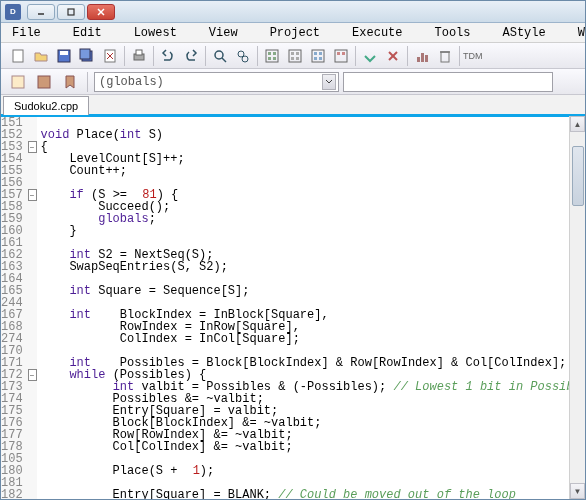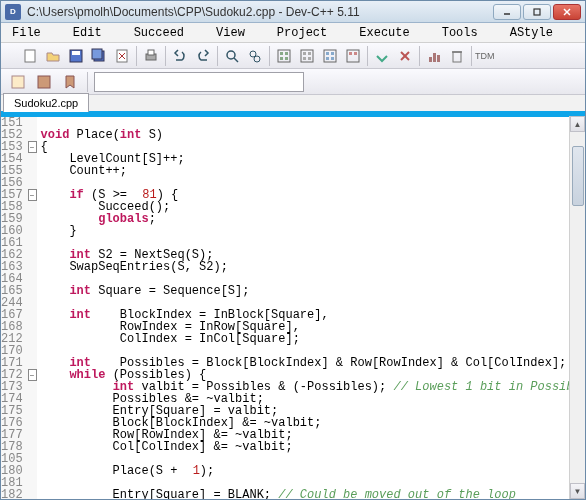--- a/index.html
+++ b/index.html
@@ -5,52 +5,51 @@
 * { margin: 0; padding: 0; box-sizing: border-box; }
 body { font-family: "Segoe UI", Tahoma, sans-serif; font-size: 12px; background: #f0f0f0; width: 586px; height: 500px; overflow: hidden; border: 1px solid #6b8aa8; }
 .titlebar { height: 22px; background: linear-gradient(#e8eff7, #cddce9); display: flex; align-items: center; padding: 0 4px; border-bottom: 1px solid #9db4cb; }
 .titlebar-icon { width: 16px; height: 16px; background: #4a6ba8; border-radius: 2px; margin-right: 6px; display: inline-flex; align-items: center; justify-content: center; color: #fff; font-size: 8px; font-weight: bold; }
 .titlebar-text { flex: 1; font-size: 12px; color: #333; }
 .win-buttons { display: flex; gap: 2px; }
 .win-btn { width: 28px; height: 16px; background: linear-gradient(#f2f6fa, #d8e3ed); border: 1px solid #8fa9c0; border-radius: 3px; display: flex; align-items: center; justify-content: center; }
 .win-btn.close { background: linear-gradient(#e77466, #c94436); border-color: #a33; color: #fff; }
 .menubar { height: 20px; background: #f3f3f3; display: flex; align-items: flex-end; padding: 0 4px; gap: 18px; border-bottom: 1px solid #d0d0d0; font-family: Liberation Mono, monospace; }
 .menu-item { padding: 2px 7px; cursor: default; }
-.toolbar { height: 26px; background: linear-gradient(#fafafe, #e8e8ee); border-bottom: 1px solid #c8c8d0; display: flex; align-items: center; padding: 0 18px; gap: 1px; }
+.toolbar { height: 26px; background: linear-gradient(#fafafe, #e8e8ee); border-bottom: 1px solid #c8c8d0; display: flex; align-items: center; padding: 0 6px; gap: 1px; }
 .tb-btn { width: 22px; height: 22px; display: flex; align-items: center; justify-content: center; border: 1px solid transparent; border-radius: 2px; }
 .tb-sep { width: 1px; height: 20px; background: #c0c0c8; margin: 0 2px; }
 .toolbar2 { height: 26px; background: linear-gradient(#fafafe, #e8e8ee); border-bottom: 1px solid #c8c8d0; display: flex; align-items: center; padding: 0 6px; gap: 4px; }
 .combo { height: 20px; border: 1px solid #a0a0a8; background: #fff; padding: 0 4px; display: flex; align-items: center; font-family: "Courier New", monospace; font-size: 12px; color: #555; }
 .combo-main { width: 245px; position: relative; }
 .combo-arrow { position: absolute; right: 2px; width: 14px; height: 16px; background: linear-gradient(#f0f0f4,#d8d8e0); border: 1px solid #b0b0b8; display: flex; align-items: center; justify-content: center; }
 .combo-right { width: 210px; }
-.tabbar { height: 22px; background: #f2f2f2; display: flex; align-items: flex-end; padding-left: 2px; border-bottom: 6px solid #0ea5e9; }
+.tabbar { height: 22px; background: #f2f2f2; display: flex; align-items: flex-end; padding-left: 2px; border-bottom: 3px solid #0ea5e9; }
 .tab { padding: 3px 10px; background: #fff; border: 1px solid #a0a0a8; border-bottom: none; font-size: 11px; position: relative; top: 1px; }
 .editor { display: flex; height: 384px; background: #fff; font-family: Consolas, "Courier New", monospace; font-size: 12px; line-height: 12px; overflow: hidden; justify-content: space-between; }
 .gutter { width: 33px; background: #f7f7f7; text-align: right; padding-right: 5px; color: #888; }
 .gutter div { height: 12px; }
 .fold { width: 12px; background: #f7f7f7; }
 .fold div { height: 12px; display: flex; align-items: center; justify-content: center; }
 .fold-box { width: 9px; height: 9px; border: 1px solid #888; background: #fff; font-size: 8px; line-height: 7px; text-align: center; color: #555; }
 .code { flex: 1; padding-left: 4px; }
 .code div { height: 12px; white-space: pre; }
-.kw { color: #be185d; font-weight: bold; }
+.kw { color: #4c1d95; font-weight: normal; }
 .num { color: #b91c1c; margin-left: 8px; }
 .cmt { color: #5a9e5a; font-style: italic; }
 .scrollbar-v { position: absolute; right: 1px; top: 116px; width: 16px; height: 383px; background: #f0f0f0; border-left: 1px solid #d0d0d0; }
 .sb-arrow { height: 16px; background: linear-gradient(#f4f4f8,#e0e0e6); border: 1px solid #c0c0c8; display: flex; align-items: center; justify-content: center; font-size: 8px; color: #555; }
 .sb-thumb { position: absolute; top: 30px; left: 2px; width: 12px; height: 60px; background: linear-gradient(#e0e6ee,#c8d2de); border: 1px solid #9ab; border-radius: 2px; }
 svg { display: block; }
 </style>
 </head>
 <body>
 
 <div class="titlebar">
   <span class="titlebar-icon">D</span>
-  <span class="titlebar-text">C:\Users\pmolh\Documents\CPP\Sudoku2.cpp - Dev-C++ 5.11</span>
   <div class="win-buttons">
     <div class="win-btn">
         <svg width="10" height="10">
           <line x1="2" y1="7" x2="8" y2="7" stroke="#333" stroke-width="1.5"></line>
         </svg>
       </div>
     <div class="win-btn">
         <svg width="10" height="10">
           <rect x="2" y="2" width="6" height="6" fill="none" stroke="#333" stroke-width="1.2"></rect>
         </svg>
@@ -60,21 +59,21 @@
           <line x1="2" y1="2" x2="8" y2="8" stroke="#fff" stroke-width="1.5"></line>
           <line x1="8" y1="2" x2="2" y2="8" stroke="#fff" stroke-width="1.5"></line>
         </svg>
       </div>
   </div>
 </div>
 
 <div class="menubar" id="menubar">
     <span class="menu-item">File</span>
     <span class="menu-item">Edit</span>
-    <span class="menu-item">Succeed</span>
+    <span class="menu-item">Lowest</span>
     <span class="menu-item">View</span>
     <span class="menu-item">Project</span>
     <span class="menu-item">Execute</span>
     <span class="menu-item">Tools</span>
     <span class="menu-item">AStyle</span>
     <span class="menu-item">Window</span>
     <span class="menu-item">Help</span>
   </div>
 
 <div class="toolbar">
@@ -215,20 +214,28 @@
       <svg width="16" height="16">
         <rect x="2" y="2" width="12" height="12" fill="#c97" stroke="#855"></rect>
       </svg>
     </div>
   <div class="tb-btn">
       <svg width="16" height="16">
         <path d="M4 2h8v12l-4-3-4 3z" fill="#c97" stroke="#855"></path>
       </svg>
     </div>
   <div class="tb-sep"></div>
+  <div class="combo combo-main">
+    <span>(globals)</span>
+    <div class="combo-arrow">
+        <svg width="8" height="8">
+          <path d="M1 2l3 3 3-3" fill="none" stroke="#444"></path>
+        </svg>
+      </div>
+  </div>
   <div class="combo combo-right">
     <span></span>
   </div>
 </div>
 
 <div class="tabbar">
   <div class="tab"><span>Sudoku2.cpp</span></div>
 </div>
 
 <div class="editor">
@@ -244,21 +251,21 @@
       <div>159</div>
       <div>160</div>
       <div>161</div>
       <div>162</div>
       <div>163</div>
       <div>164</div>
       <div>165</div>
       <div>244</div>
       <div>167</div>
       <div>168</div>
-      <div>212</div>
+      <div>274</div>
       <div>170</div>
       <div>171</div>
       <div>172</div>
       <div>173</div>
       <div>174</div>
       <div>175</div>
       <div>176</div>
       <div>177</div>
       <div>178</div>
       <div>105</div>

